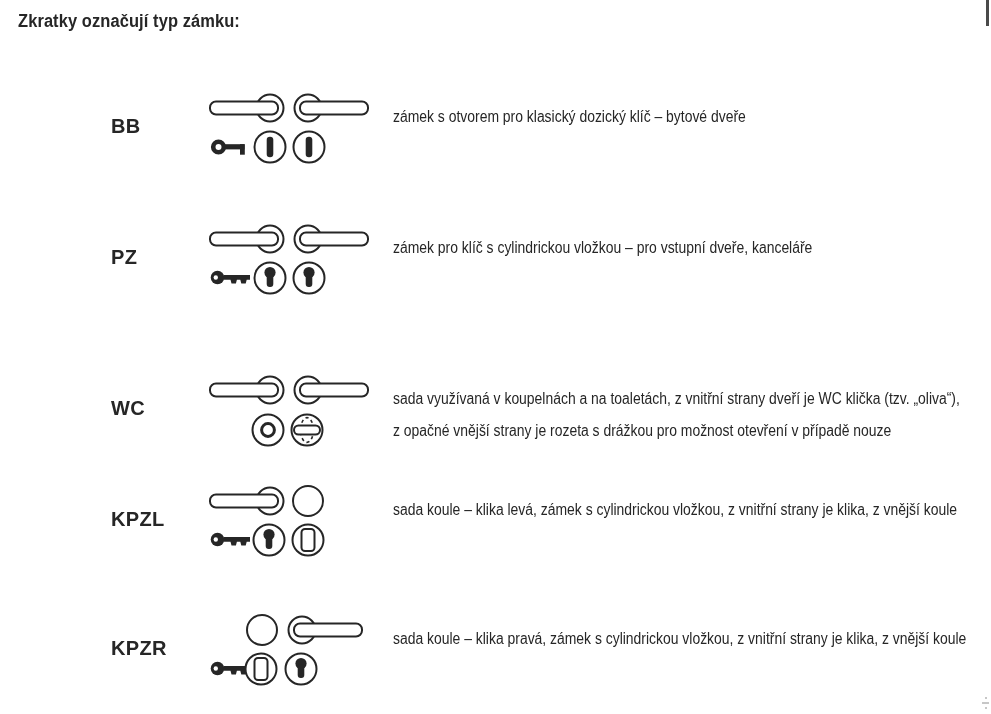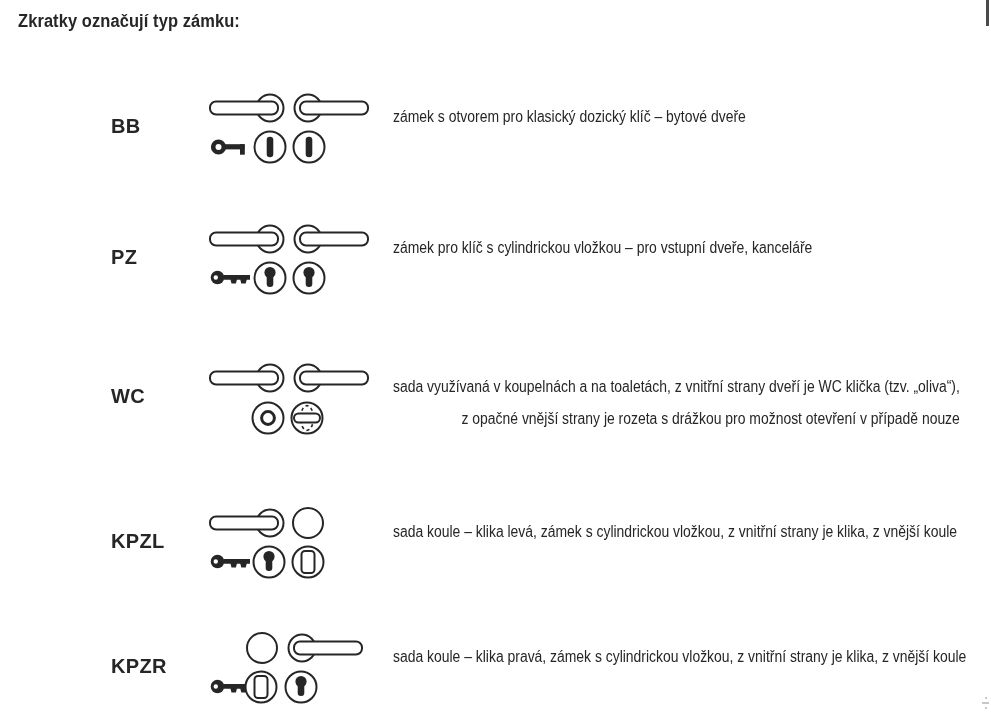--- a/index.html
+++ b/index.html
@@ -4,21 +4,21 @@
 <style>
   html,body{margin:0;padding:0;}
   body{
     width:991px;height:714px;background:#ffffff;position:relative;overflow:hidden;
     font-family:"Liberation Sans", sans-serif;color:#262626;
   }
   .title{
     position:absolute;left:18px;top:11px;font-size:17.5px;font-weight:700;
     white-space:nowrap;transform:scaleX(0.94);transform-origin:0 50%;letter-spacing:.1px;
   }
-  .row{position:absolute;left:0;width:851px;height:78px;text-align:right;}
+  .row{position:absolute;left:0;width:851px;height:78px;}
   .code{
     position:absolute;left:111px;top:25px;font-size:20px;font-weight:700;letter-spacing:.3px;
   }
   .icons{position:absolute;left:205px;top:0;width:178px;height:78px;}
   .desc{
     position:absolute;left:393px;top:11px;font-size:16px;line-height:32px;
     white-space:nowrap;transform:scaleX(0.87);transform-origin:0 0;
   }
   .ln{fill:#ffffff;stroke:#262626;stroke-width:2;}
   .ink{fill:#262626;}
@@ -85,21 +85,21 @@
       <circle class="ln" cx="104" cy="57" r="15.5"></circle>
       <circle class="ink" cx="104" cy="51.5" r="5.6"></circle>
       <rect class="ink" x="100.7" y="52" width="6.6" height="14" rx="3"></rect>
     </g>
   </svg>
   <div class="desc">
     <div>zámek pro klíč s cylindrickou vložkou – pro vstupní dveře, kanceláře</div>
   </div>
 </div>
 
-<div class="row" style="top:360px">
+<div class="row" style="top:372px">
   <div class="code">WC</div>
   <svg class="icons" viewBox="0 0 178 78">
     <g>
       <circle class="ln" cx="65" cy="18" r="13.5"></circle>
       <rect class="ln" x="5" y="11.5" width="68" height="13" rx="6"></rect>
     </g>
     <g>
       <circle class="ln" cx="103" cy="18" r="13.5"></circle>
       <rect class="ln" x="95" y="11.5" width="68" height="13" rx="6"></rect>
     </g>
@@ -112,21 +112,21 @@
       <ellipse cx="102" cy="58" rx="6.4" ry="12.4" fill="none" stroke="#262626" stroke-width="1.6" stroke-dasharray="3.2 3"></ellipse>
       <rect class="ln" x="89" y="53.5" width="26" height="9" rx="4.5"></rect>
     </g>
   </svg>
   <div class="desc">
     <div>sada využívaná v koupelnách a na toaletách, z vnitřní strany dveří je WC klička (tzv. „oliva“),</div>
     <div>z opačné vnější strany je rozeta s drážkou pro možnost otevření v případě nouze</div>
   </div>
 </div>
 
-<div class="row" style="top:505px">
+<div class="row" style="top:483px">
   <div class="code">KPZL</div>
   <svg class="icons" viewBox="0 0 178 78">
     <g>
       <circle class="ln" cx="65" cy="18" r="13.5"></circle>
       <rect class="ln" x="5" y="11.5" width="68" height="13" rx="6"></rect>
     </g>
     <g>
       <circle class="ln" cx="103" cy="18" r="15"></circle>
     </g>
     <g>
@@ -142,21 +142,21 @@
     <g>
       <circle class="ln" cx="103" cy="57" r="15.5"></circle>
       <rect class="ln" x="96.5" y="46" width="13" height="22" rx="3.5"></rect>
     </g>
   </svg>
   <div class="desc">
     <div>sada koule – klika levá, zámek s cylindrickou vložkou, z vnitřní strany je klika, z vnější koule</div>
   </div>
 </div>
 
-<div class="row" style="top:630px">
+<div class="row" style="top:612px">
   <div class="code">KPZR</div>
   <svg class="icons" viewBox="0 0 178 78">
     <g>
       <circle class="ln" cx="57" cy="18" r="15"></circle>
     </g>
     <g>
       <circle class="ln" cx="97" cy="18" r="13.5"></circle>
       <rect class="ln" x="89" y="11.5" width="68" height="13" rx="6"></rect>
     </g>
     <g>

